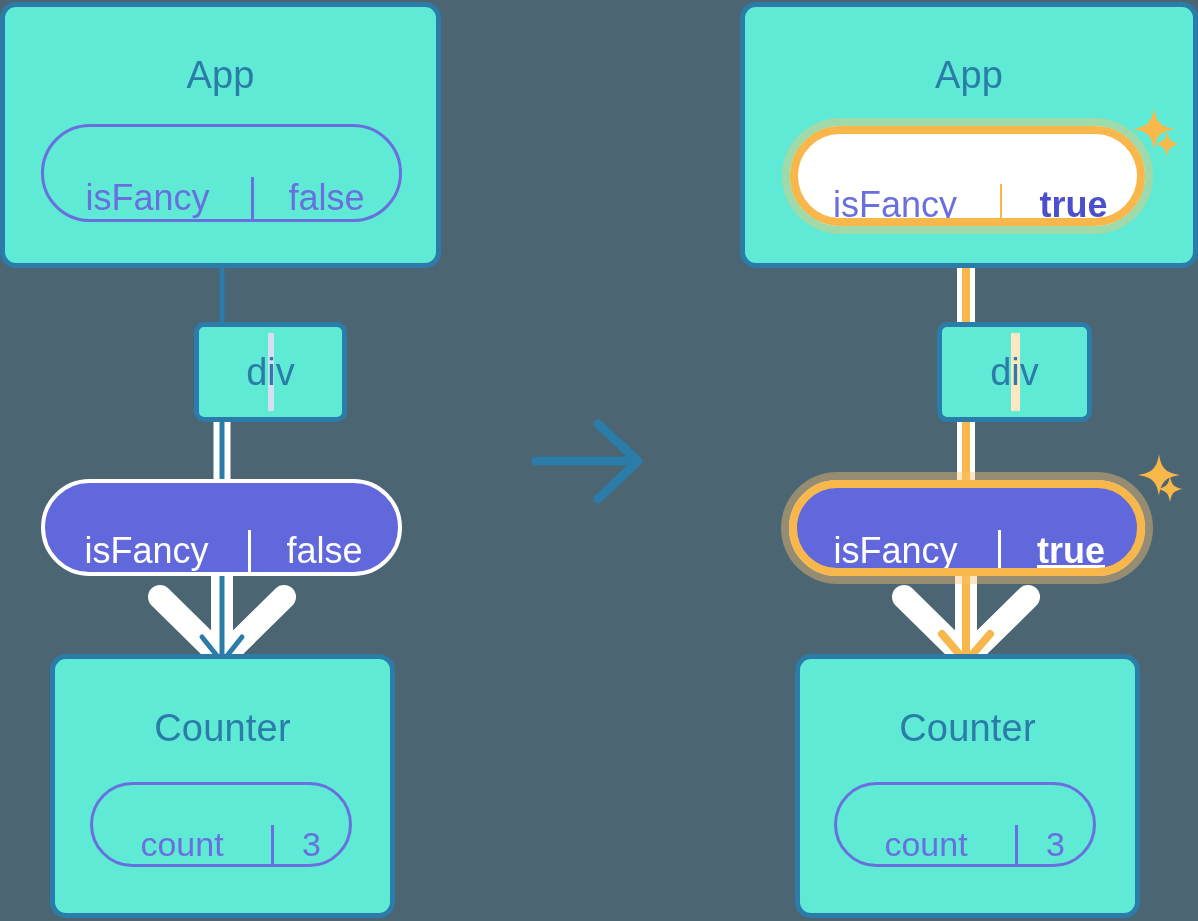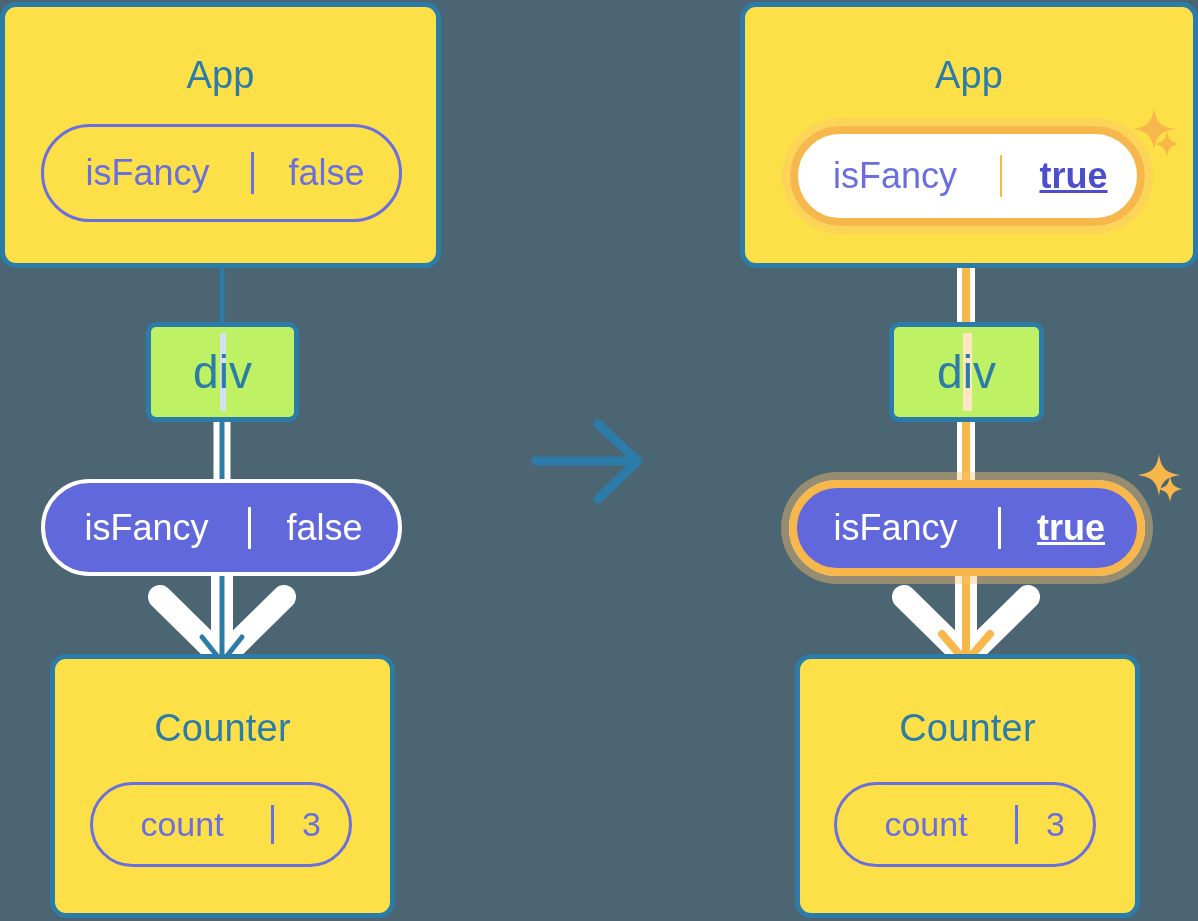--- a/index.html
+++ b/index.html
@@ -9,53 +9,54 @@
     font-family:"Liberation Sans", sans-serif;
     overflow:hidden;
     position:relative;
   }
   .stage{position:absolute;left:0;top:0;width:1198px;height:921px;}
   .svg-layer{position:absolute;left:0;top:0;width:1198px;height:921px;}
 
   
   .card{
     position:absolute;
-    background:#fde047;
+    background:#5eead4;
     border:5px solid #2B7CA8;
     border-radius:16px;
     box-sizing:border-box;
   }
   .card-title{
     position:absolute;
     width:100%;
     text-align:center;
     color:#2B7CA8;
     font-size:38px;
     letter-spacing:.2px;
   }
 
   
   .divbox{
     position:absolute;
-    background:#bef264;
+    background:#5eead4;
     border:5px solid #2B7CA8;
     border-radius:10px;
     box-sizing:border-box;
     display:flex;align-items:center;justify-content:center;
     color:#2B7CA8;
-    font-size:46px;
+    font-size:38px;
+    margin-left:48px;
   }
   .divbox span{position:relative;z-index:3;}
 
   
   .pill{
     position:absolute;
     box-sizing:border-box;
     border-radius:999px;
-    display:flex;align-items:center;
+    display:flex;align-items:flex-end;
     overflow:hidden;
   }
   .pill .cell{
     display:flex;align-items:center;justify-content:center;
     box-sizing:border-box;
   }
   .pill .cell.k{flex:0 0 auto;}
   .pill .cell.v{flex:1 1 auto;}
 
   

